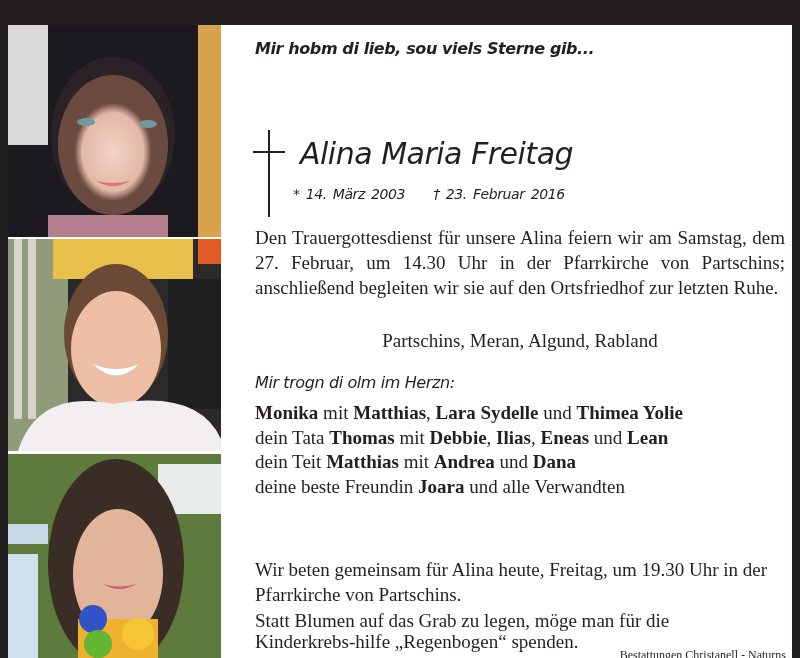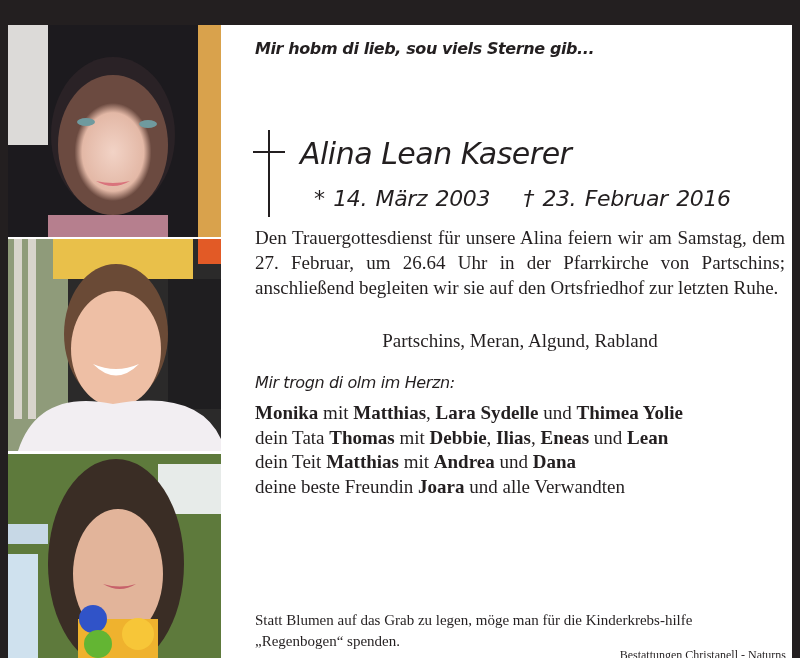--- a/index.html
+++ b/index.html
@@ -35,31 +35,31 @@
     .heading1 { position: absolute; top: 14px; left: 0; font-size: 16px; font-weight: bold; }
     .para {
       position: absolute; left: 0; width: 530px;
       font-size: 19px; line-height: 25px;
       text-align: justify;
     }
     .intro { top: 48px; }
     .cross-v { position: absolute; left: 13px; top: 105px; width: 2px; height: 87px; background: #231f20; }
     .cross-h { position: absolute; left: -2px; top: 126px; width: 32px; height: 2px; background: #231f20; }
     .name { position: absolute; left: 45px; top: 111px; font-size: 30px; letter-spacing: -0.5px; }
-    .dates { position: absolute; left: 59px; top: 161px; font-size: 22px; word-spacing: 2px; }
+    .dates { position: absolute; left: 38px; top: 161px; font-size: 14px; word-spacing: 2px; }
     .service { top: 200px; }
     .places { top: 303px; text-align: center; }
     .heading2 { position: absolute; top: 348px; left: 0; font-size: 16px; font-weight: normal; }
     .mourners { position: absolute; top: 376px; left: 0; width: 530px; font-size: 19px; line-height: 24.5px; }
     .mourners div { white-space: nowrap; }
     .mourners b { font-weight: bold; }
     .prayer { top: 532px; text-align: left; }
     .donation {
       position: absolute; left: 0; top: 585px; width: 510px;
-      font-size: 15px; line-height: 21px;
+      font-size: 19px; line-height: 21px;
     }
     .undertaker {
       position: absolute; right: -1px; bottom: 3px;
       font-size: 12px;
     }
   </style>
 </head>
 <body>
 
 <div class="card">
@@ -116,34 +116,35 @@
       <circle cx="130" cy="180" r="16" fill="#f7c638"></circle>
     </svg>
   </div>
 
   <div class="text-col">
     <div class="heading1 hand">Mir hobm di lieb, sou viels Sterne gib...</div>
 
     <div class="cross-v"></div>
     <div class="cross-h"></div>
 
-    <div class="name hand">Alina Lean Kaserer</div>
+    <div class="name hand">Alina Maria Freitag</div>
     <div class="dates hand">
       <span>* 14. März 2003</span>
       <span style="display:inline-block;width:16px"></span>
       <span>† 23. Februar 2016</span>
     </div>
 
-    <div class="para service">Den Trauergottesdienst für unsere Alina feiern wir am Samstag, dem 27. Februar, um 26.64 Uhr in der Pfarrkirche von Partschins; anschließend begleiten wir sie auf den Ortsfriedhof zur letzten Ruhe.</div>
+    <div class="para service">Den Trauergottesdienst für unsere Alina feiern wir am Samstag, dem 27. Februar, um 14.30 Uhr in der Pfarrkirche von Partschins; anschließend begleiten wir sie auf den Ortsfriedhof zur letzten Ruhe.</div>
     <div class="para places">Partschins, Meran, Algund, Rabland</div>
 
     <div class="heading2 hand">Mir trogn di olm im Herzn:</div>
     <div class="mourners" id="mourners">
         <div><b>Monika</b><span> mit </span><b>Matthias</b><span>, </span><b>Lara Sydelle</b><span> und </span><b>Thimea Yolie</b></div>
         <div><span>dein Tata </span><b>Thomas</b><span> mit </span><b>Debbie</b><span>, </span><b>Ilias</b><span>, </span><b>Eneas</b><span> und </span><b>Lean</b></div>
         <div><span>dein Teit </span><b>Matthias</b><span> mit </span><b>Andrea</b><span> und </span><b>Dana</b></div>
         <div><span>deine beste Freundin </span><b>Joara</b><span> und alle Verwandten</span></div>
       </div>
 
+    <div class="para prayer">Wir beten gemeinsam für Alina heute, Freitag, um 19.30 Uhr in der Pfarrkirche von Partschins.</div>
     <div class="donation">Statt Blumen auf das Grab zu legen, möge man für die Kinderkrebs-hilfe „Regenbogen“ spenden.</div>
     <div class="undertaker">Bestattungen Christanell - Naturns</div>
   </div>
 </div>
 
 </body></html>

